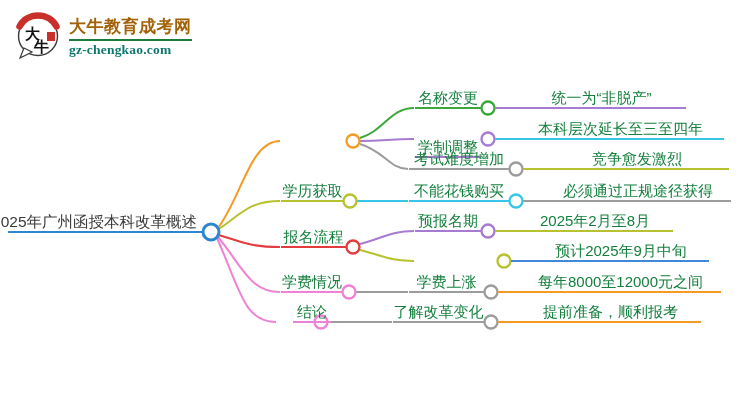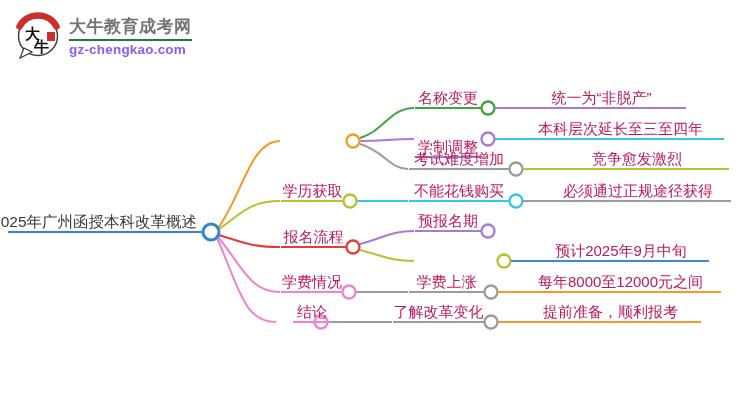--- a/index.html
+++ b/index.html
@@ -4,21 +4,21 @@
 <style>
   html,body{margin:0;padding:0;}
   body{
     width:750px;height:410px;position:relative;background:#ffffff;overflow:hidden;
     font-family:"Liberation Sans","DejaVu Sans",sans-serif;
   }
   #stage{position:absolute;left:0;top:0;width:750px;height:410px;}
   svg.lines{position:absolute;left:0;top:0;}
   .node{
     position:absolute;display:flex;align-items:flex-end;justify-content:center;
-    height:22px;border-bottom:2px solid #999;color:#be185d;font-size:15px;
+    height:22px;border-bottom:2px solid #999;color:#15803d;font-size:15px;
     line-height:19px;white-space:nowrap;box-sizing:border-box;
   }
   .node.root{font-size:15.5px;justify-content:flex-end;padding-right:6px;color:#3a3a3a;}
   .node.leaf{padding-left:22px;}
   .logo{position:absolute;left:14px;top:10px;display:flex;align-items:center;}
   .logo-text{margin-left:5px;}
   .logo-title{font-size:17px;font-weight:bold;letter-spacing:0.5px;}
   .logo-divider{height:2px;margin:1px 0 1px 0;}
   .logo-url{font-size:13.5px;font-weight:bold;letter-spacing:0.2px;}
 </style>
@@ -30,23 +30,23 @@
   <div class="logo">
     <svg width="50" height="52" viewBox="0 0 50 52">
       <circle cx="24" cy="26" r="19.5" fill="#ffffff" stroke-width="1.4" stroke="#3a3a3a"></circle>
       <path d="M 10 38 L 6 48 L 18 42 Z" fill="#ffffff" stroke-width="1.2" stroke="#3a3a3a"></path>
       <path d="M 5.5 16.5 A 21 21 0 0 1 42.5 16.5" fill="none" stroke-width="6.5" stroke-linecap="round" stroke="#c9302c"></path>
       <text x="11" y="29" font-size="15" font-weight="bold" fill="#111" font-family="'DejaVu Serif',serif">大</text>
       <text x="20" y="42" font-size="15" font-weight="bold" fill="#111" font-family="'DejaVu Serif',serif">牛</text>
       <rect x="33" y="22" width="8" height="9" fill="#c9302c"></rect>
     </svg>
     <div class="logo-text">
-      <div class="logo-title" style="border-bottom-color: rgb(30, 124, 59); color: #737373;">大牛教育成考网</div>
+      <div class="logo-title" style="border-bottom-color: rgb(30, 124, 59); color: #a16207;">大牛教育成考网</div>
       <div class="logo-divider" style="background-color: rgb(30, 124, 59);"></div>
-      <div class="logo-url" style="color: #8b5cf6;">gz-chengkao.com</div>
+      <div class="logo-url" style="color: #0f766e; font-family: Liberation Serif, serif;">gz-chengkao.com</div>
     </div>
   </div>
 
   <svg class="lines" width="750" height="410">
 
     <path d="M 218 228 C 242 196, 250 141, 280 141" fill="none" stroke-width="2" stroke="#f59a23"></path>
     <path d="M 219 229 C 242 213, 250 201, 280 201" fill="none" stroke-width="2" stroke="#b8c12e"></path>
     <path d="M 219 235 C 242 242, 250 247, 280 247" fill="none" stroke-width="2" stroke="#e23c3c"></path>
     <path d="M 218 237 C 242 266, 250 292, 280 292" fill="none" stroke-width="2" stroke="#ee82d5"></path>
     <path d="M 217 238 C 240 290, 244 322, 276 322" fill="none" stroke-width="2" stroke="#ee82d5"></path>
@@ -88,17 +88,18 @@
   <div class="node" style="left: 409px; top: 148px; width: 100px; border-bottom-color: rgb(156, 156, 156);">考试难度增加</div>
   <div class="node" style="left: 409px; top: 180px; width: 100px; border-bottom-color: rgb(54, 198, 232);">不能花钱购买</div>
   <div class="node" style="left: 415px; top: 210px; width: 66px; border-bottom-color: rgb(167, 123, 210);">预报名期</div>
   <div class="node" style="left: 409px; top: 271px; width: 75px; border-bottom-color: rgb(156, 156, 156);">学费上涨</div>
   <div class="node leaf" style="left: 495px; top: 87px; width: 191px; border-bottom-color: rgb(167, 123, 210);">统一为“非脱产”</div>
 
   <div class="node" style="left: 393px; top: 301px; width: 91px; border-bottom-color: rgb(156, 156, 156);">了解改革变化</div>
   <div class="node leaf" style="left: 495px; top: 118px; width: 229px; border-bottom-color: rgb(54, 198, 232);">本科层次延长至三至四年</div>
   <div class="node leaf" style="left: 523px; top: 148px; width: 206px; border-bottom-color: rgb(184, 193, 46);">竞争愈发激烈</div>
   <div class="node leaf" style="left: 523px; top: 180px; width: 208px; border-bottom-color: rgb(156, 156, 156);">必须通过正规途径获得</div>
+  <div class="node leaf" style="left: 495px; top: 210px; width: 178px; border-bottom-color: rgb(184, 193, 46);">2025年2月至8月</div>
   <div class="node leaf" style="left: 511px; top: 240px; width: 198px; border-bottom-color: rgb(64, 137, 216);">预计2025年9月中旬</div>
   <div class="node leaf" style="left: 498px; top: 271px; width: 223px; border-bottom-color: rgb(245, 154, 35);">每年8000至12000元之间</div>
   <div class="node leaf" style="left: 498px; top: 301px; width: 203px; border-bottom-color: rgb(245, 154, 35);">提前准备，顺利报考</div>
 
 </div>
 
 </body></html>

